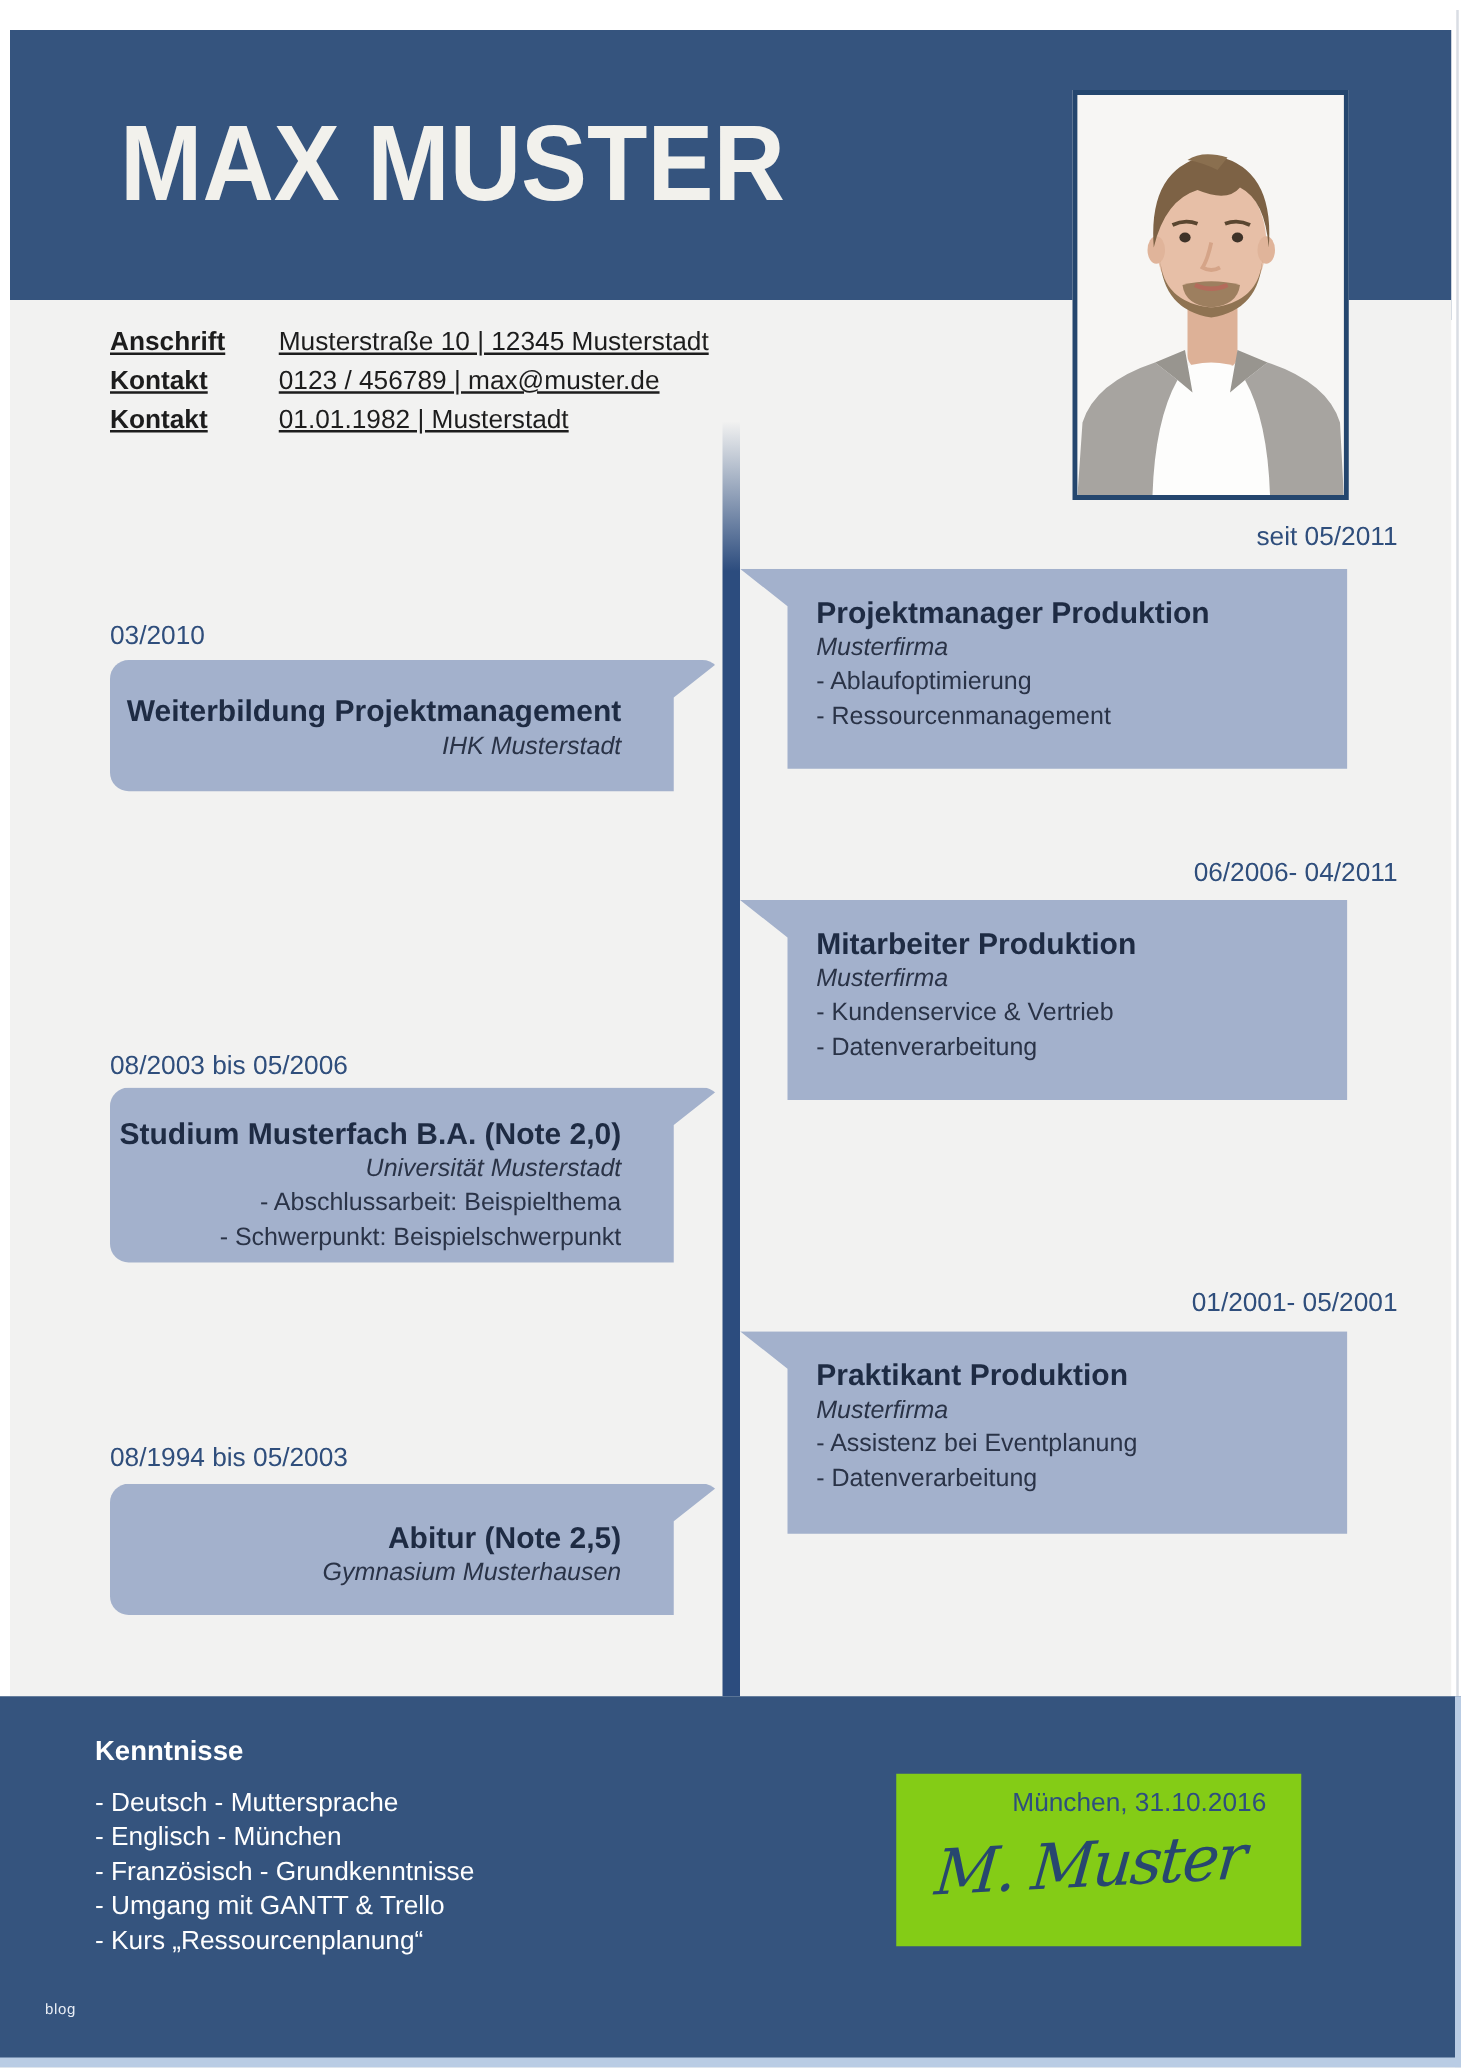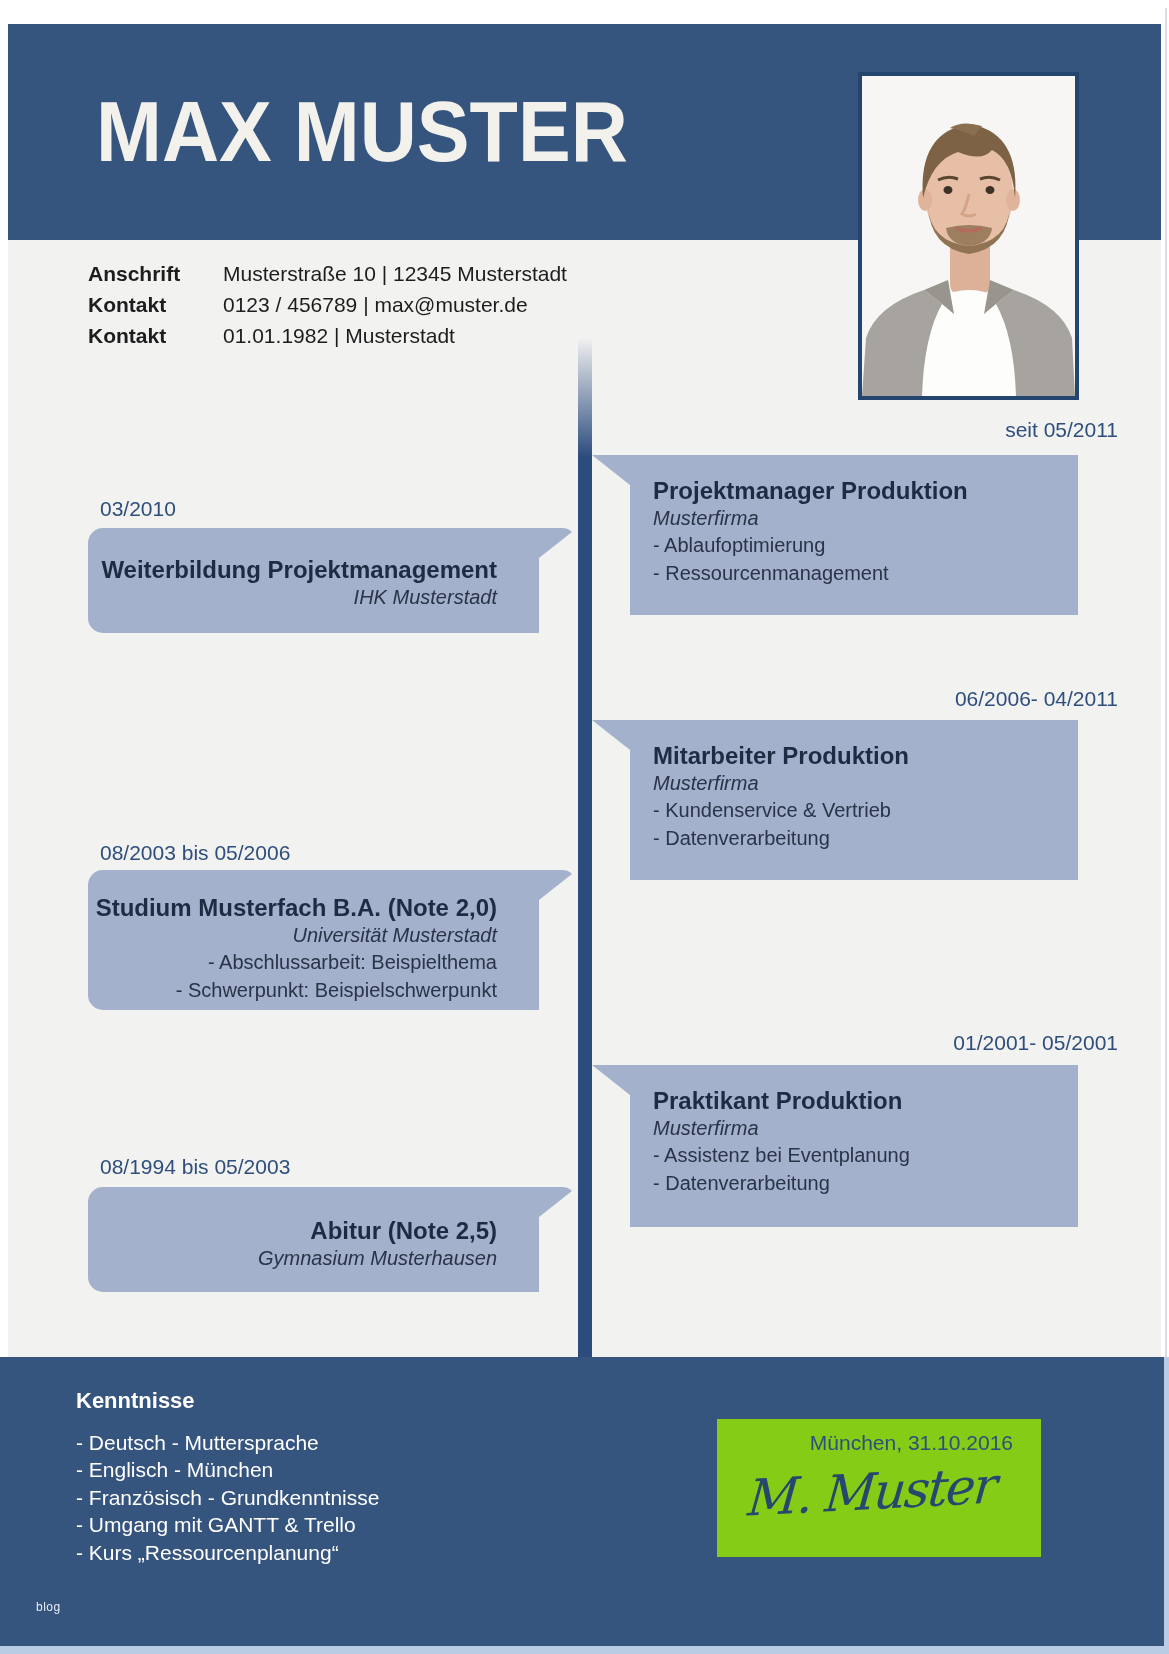--- a/index.html
+++ b/index.html
@@ -15,31 +15,31 @@
     white-space:nowrap;
   }
   
   .photo-frame{
     position:absolute;left:858px;top:72px;width:213px;height:320px;
     background:#F7F6F4;border:4px solid #24466E;
   }
   
   .content-bg{position:absolute;left:8px;top:240px;width:1153px;height:1117px;background:#F2F2F1;}
   
-  .contact{position:absolute;left:88px;top:258px;font-size:21px;color:#1d1d1d;}
+  .contact{position:absolute;left:88px;top:258px;font-size:21px;color:#1d1d1d;text-decoration:underline;}
   .contact-row{display:flex;line-height:31px;}
   .contact-label{font-weight:bold;width:135px;}
   
   .timeline-bar{
     position:absolute;left:578px;top:337px;width:14px;height:1020px;
     background:linear-gradient(to bottom,rgba(242,242,241,0) 0px,#2C4C7E 120px,#2C4C7E 100%);
   }
   
   .date{position:absolute;font-size:21px;color:#2F4E7C;white-space:nowrap;}
-  .date-left{left:88px;text-align:left;margin-left:12px;}
+  .date-left{left:88px;text-align:left;}
   .date-right{left:592px;width:485px;text-align:right;margin-left:41px;}
   
   .tbox{position:absolute;background:#A3B1CC;color:#2A3347;font-size:20px;line-height:27.5px;}
   .tbox .t{font-weight:bold;font-size:24px;color:#1E2B43;}
   .tbox .org{font-style:italic;}
   .box-right{
     left:592px;width:486px;padding:22px 10px 0 61px;box-sizing:border-box;
     clip-path:polygon(0 0,486px 0,486px 400px,38px 400px,38px 30px);
   }
   .box-left{

